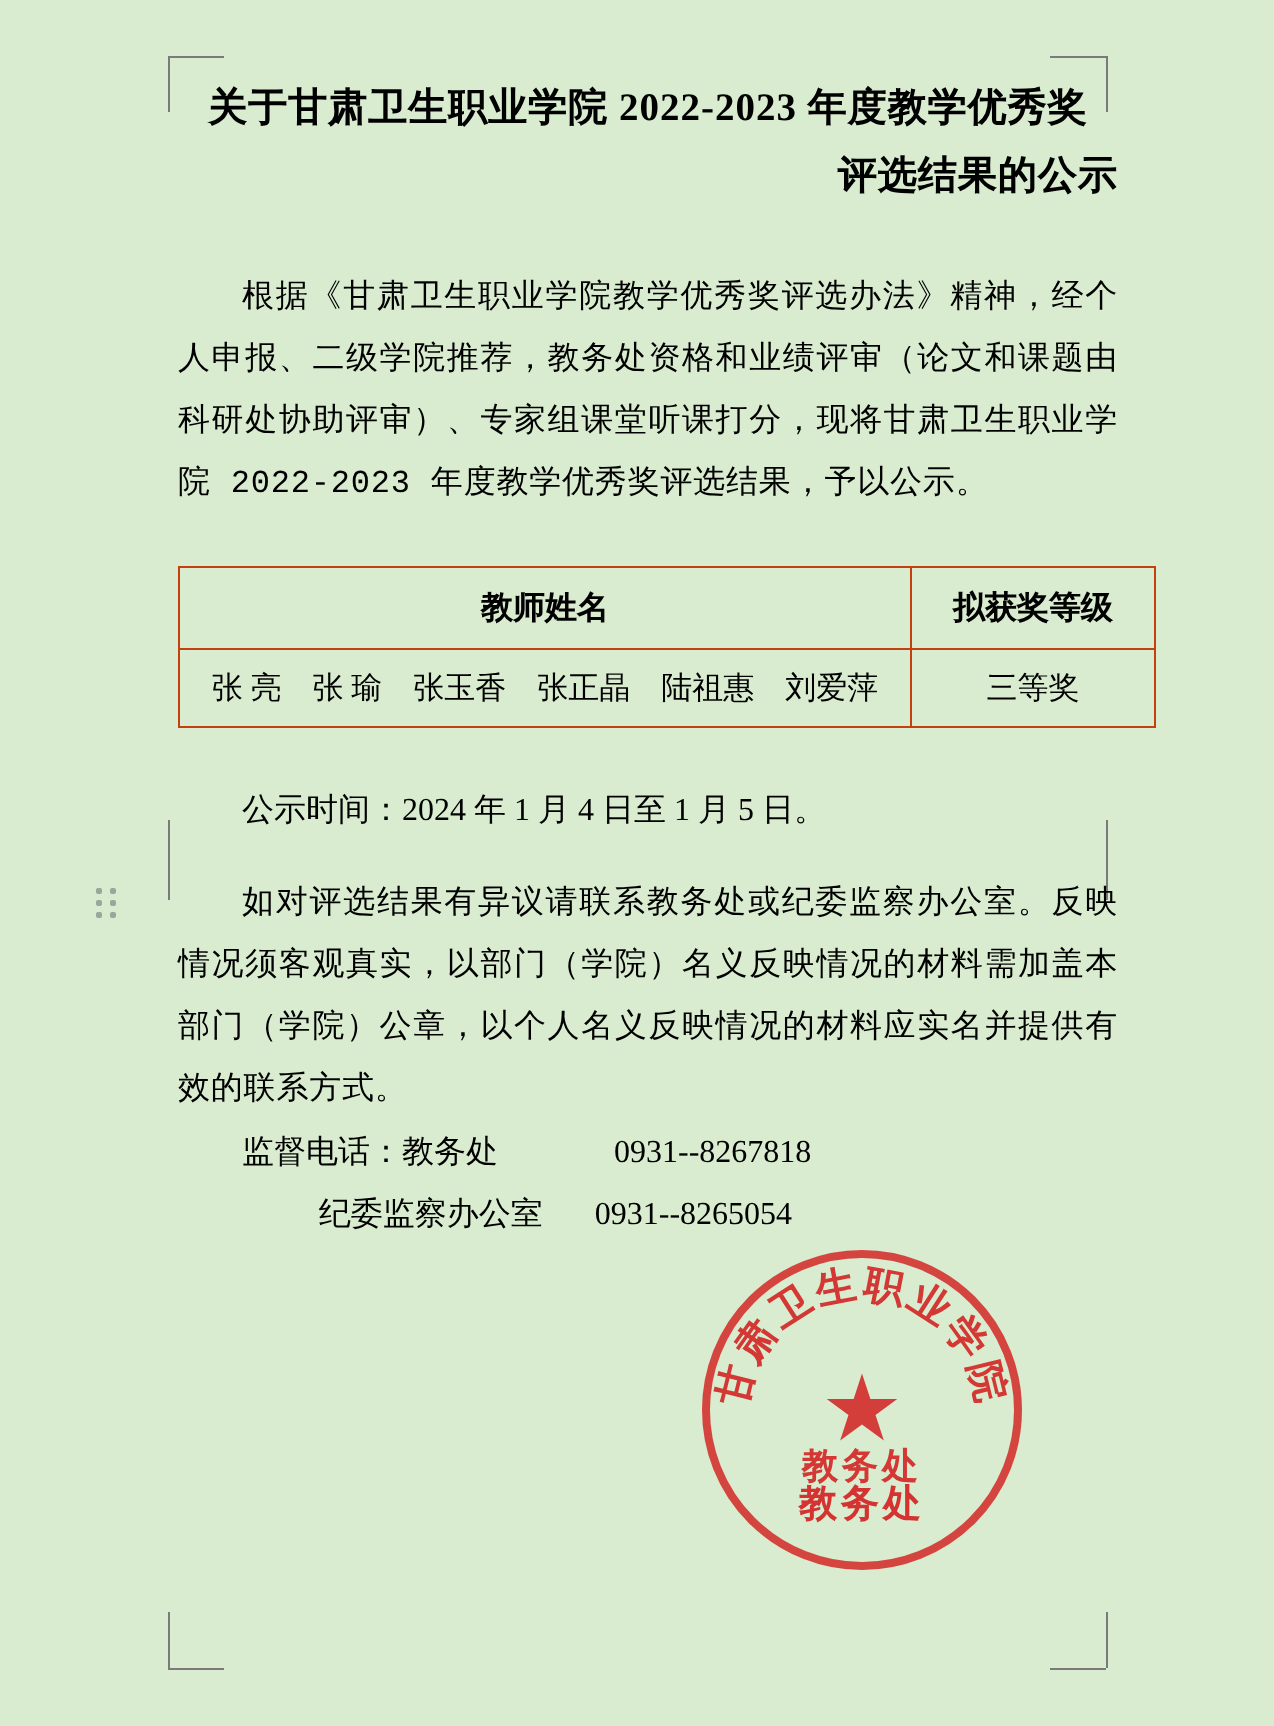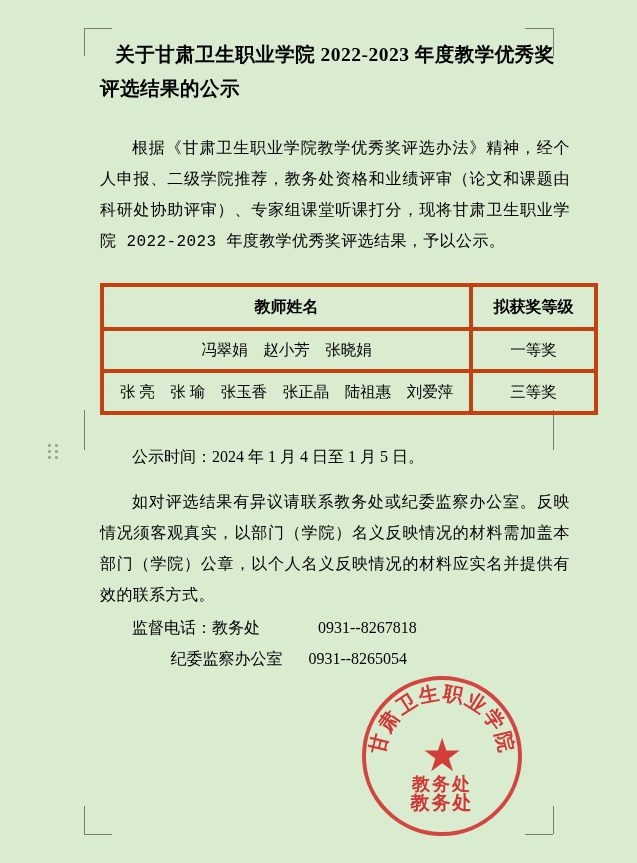--- a/index.html
+++ b/index.html
@@ -24,36 +24,36 @@
   
   .mark {
     position: absolute;
     background: #7a7a7a;
   }
   .mark.v { width: 1px; }
   .mark.h { height: 1px; }
 
   .content {
     position: absolute;
-    left: 100px;
+    left: 89px;
     top: 0;
     width: 470px;
     height: 863px;
   }
 
   .title {
     text-align: center;
     font-weight: bold;
     font-size: 19.5px;
     line-height: 34px;
     letter-spacing: 0.5px;
     padding-top: 38px;
   }
   .title-line2 {
-    text-align: left;
+    text-align: right;
     font-weight: bold;
     font-size: 19.5px;
     line-height: 34px;
     letter-spacing: 0.5px;
   }
 
   .para {
     font-size: 16px;
     line-height: 31px;
     text-align: justify;
@@ -66,21 +66,21 @@
     margin-top: 28px;
   }
 
   table.award {
     border-collapse: collapse;
     width: 470px;
     margin-top: 25px;
     table-layout: fixed;
   }
   table.award td, table.award th {
-    border: 4px solid #c2410c;
+    border: 1px solid #c2410c;
     text-align: center;
     font-size: 15.5px;
     height: 34px;
     padding: 2px 4px;
     font-weight: normal;
   }
   table.award th {
     font-weight: bold;
     font-size: 16px;
     height: 36px;
@@ -244,24 +244,20 @@
     <p class="para intro">根据《甘肃卫生职业学院教学优秀奖评选办法》精神，经个人申报、二级学院推荐，教务处资格和业绩评审（论文和课题由科研处协助评审）、专家组课堂听课打分，现将甘肃卫生职业学院 2022-2023 年度教学优秀奖评选结果，予以公示。</p>
 
     <table class="award">
       <thead>
         <tr>
           <th class="col-names">教师姓名</th>
           <th class="col-level">拟获奖等级</th>
         </tr>
       </thead>
       <tbody>
-        <tr>
-          <td class="namecell">冯翠娟　赵小芳　张晓娟</td>
-          <td>一等奖</td>
-        </tr>
         <tr>
           <td class="namecell">张 亮　张 瑜　张玉香　张正晶　陆祖惠　刘爱萍</td>
           <td>三等奖</td>
         </tr>
       </tbody>
     </table>
 
     <p class="notice-time">公示时间：2024 年 1 月 4 日至 1 月 5 日。</p>
 
     <p class="para block-sec">如对评选结果有异议请联系教务处或纪委监察办公室。反映情况须客观真实，以部门（学院）名义反映情况的材料需加盖本部门（学院）公章，以个人名义反映情况的材料应实名并提供有效的联系方式。</p>

